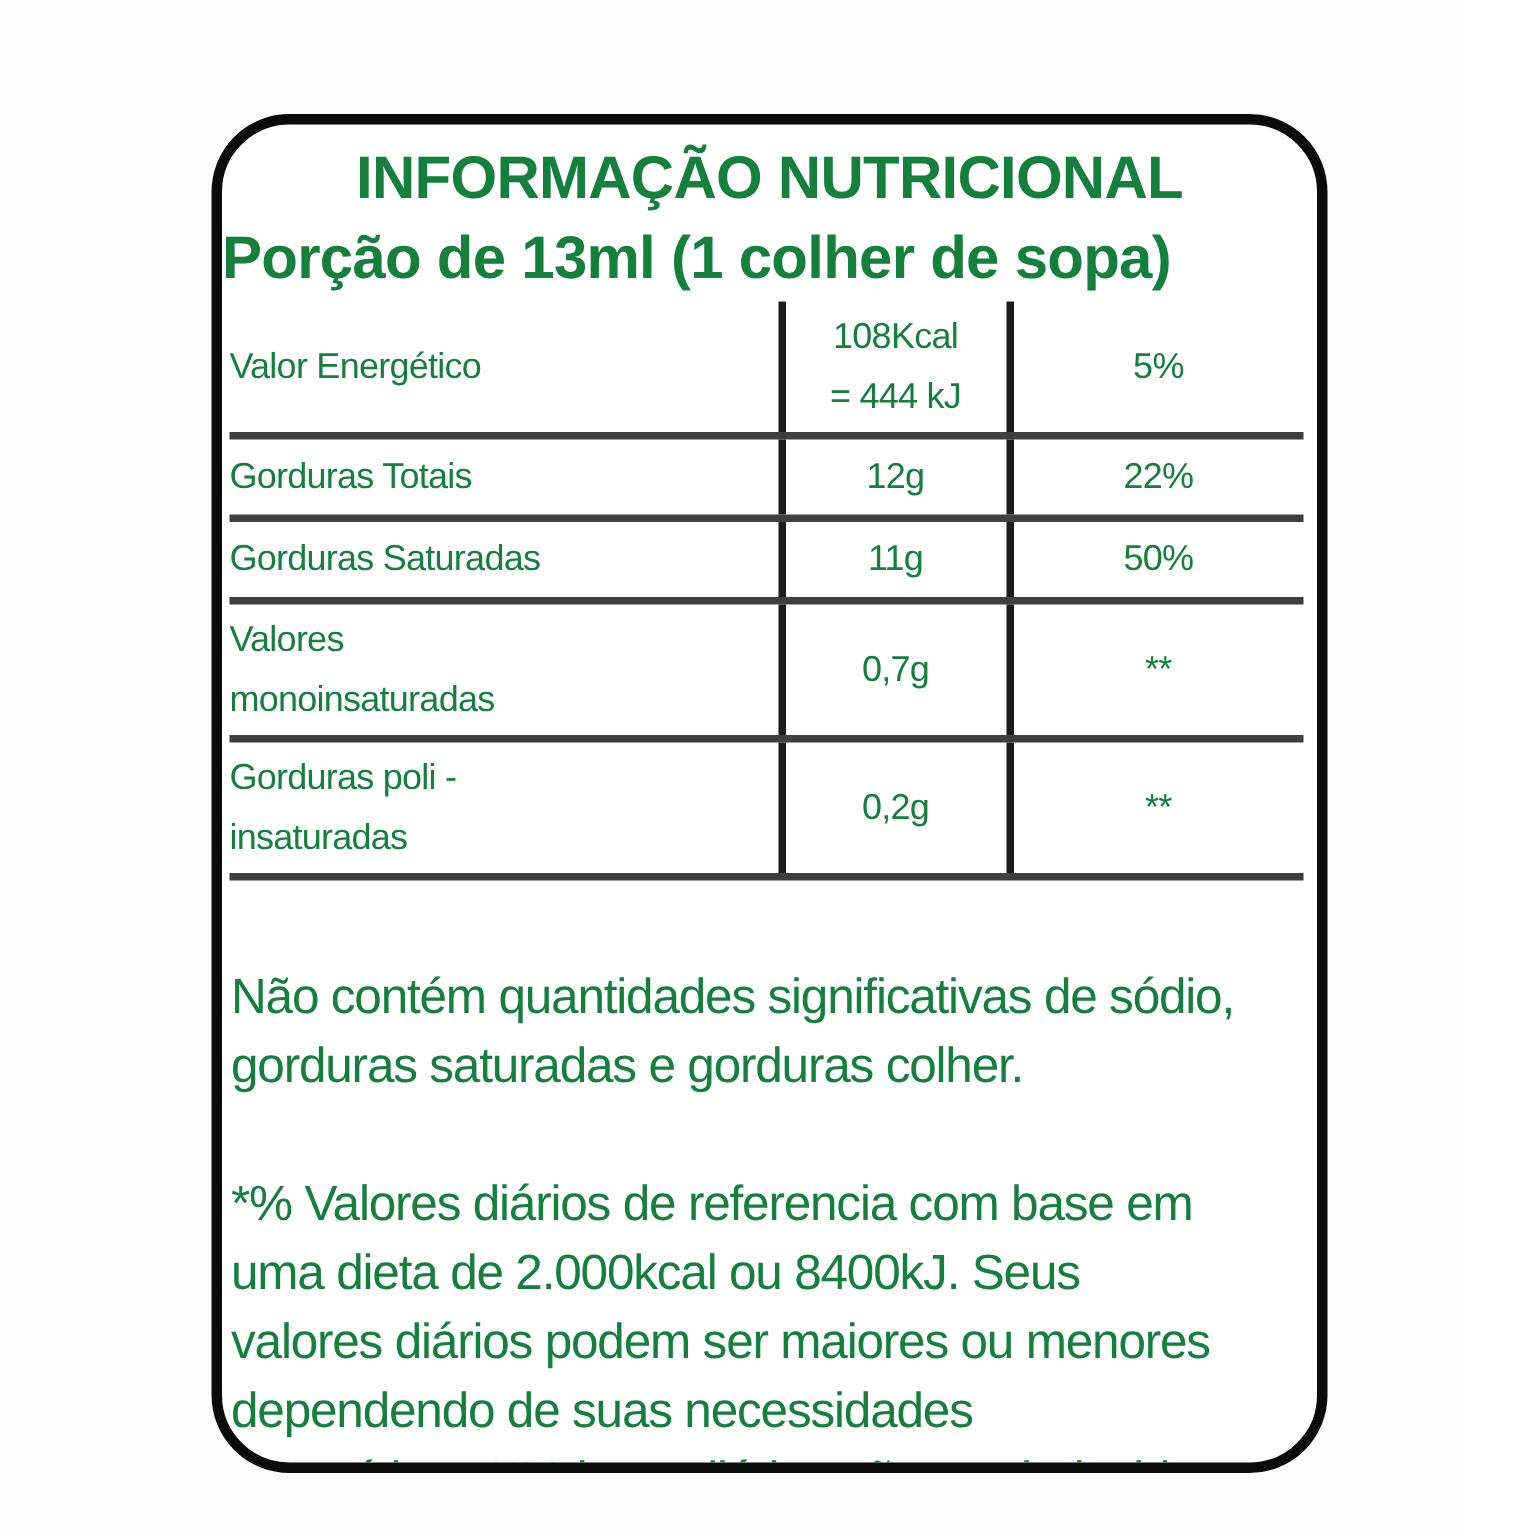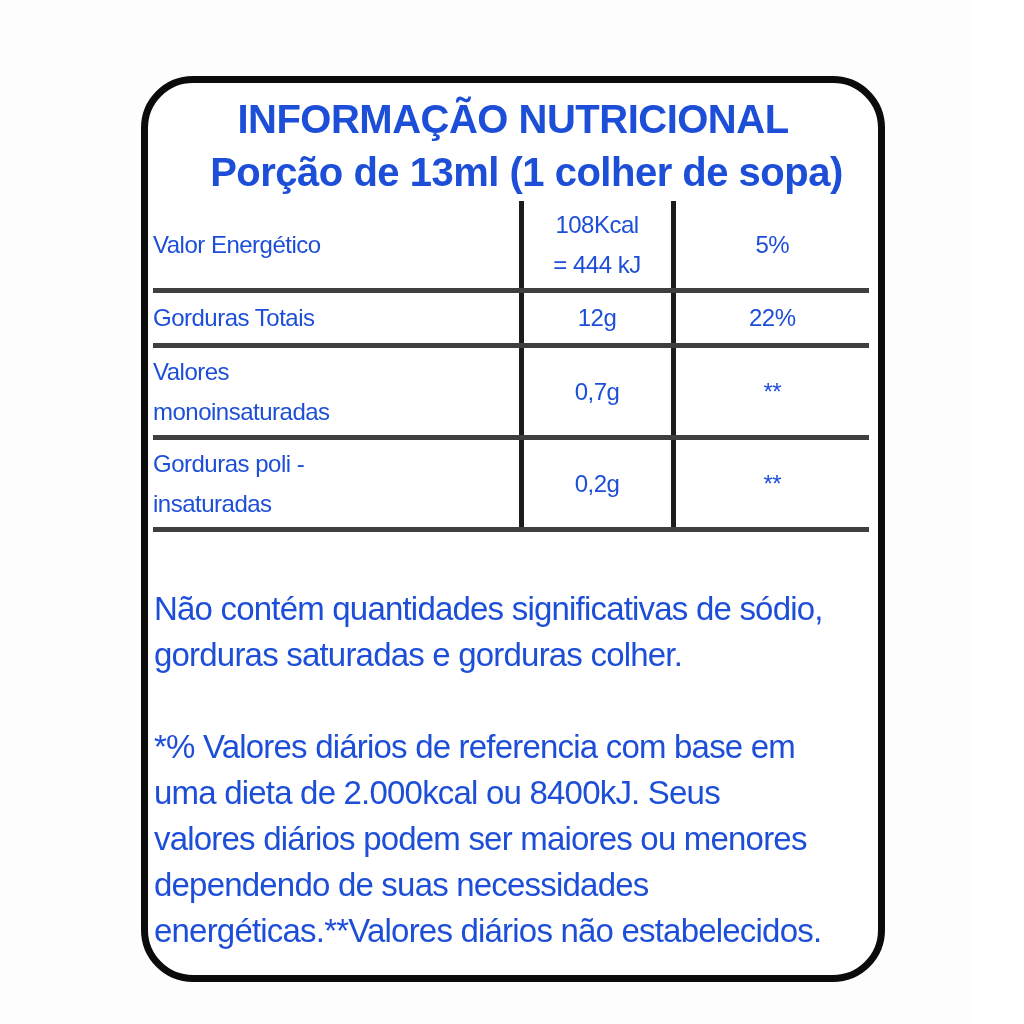--- a/index.html
+++ b/index.html
@@ -6,21 +6,21 @@
     margin: 0;
     padding: 0;
     background: #ffffff;
   }
   .page {
     position: relative;
     width: 972px;
     height: 1024px;
     background: #fdfdfd;
     font-family: "Liberation Sans", sans-serif;
-    color: #1d4ed8;
+    color: #15803d;
     overflow: hidden;
   }
   .label-box {
     position: absolute;
     left: 141px;
     top: 76px;
     width: 744px;
     height: 906px;
     box-sizing: border-box;
     background: #ffffff;
@@ -31,27 +31,26 @@
   .title {
     margin-top: 10px;
     text-align: center;
     font-size: 40px;
     font-weight: bold;
     letter-spacing: -0.5px;
     line-height: 52px;
     white-space: nowrap;
   }
   .subtitle {
-    text-align: center;
+    text-align: left;
     font-size: 40px;
     font-weight: bold;
     letter-spacing: -0.5px;
     line-height: 54px;
     white-space: nowrap;
-    padding-left: 27px;
   }
   table.nutri {
     border-collapse: collapse;
     table-layout: fixed;
     width: 716px;
     margin: 2px 0 0 5px;
   }
   table.nutri col.c-name { width: 368px; }
   table.nutri col.c-amt  { width: 152px; }
   table.nutri col.c-dv   { width: 196px; }
@@ -118,20 +117,25 @@
 = 444 kJ</td>
           <td class="col-dv">5%</td>
         </tr>
 
         <tr class="r-std">
           <td class="col-name">Gorduras Totais</td>
           <td class="col-amt">12g</td>
           <td class="col-dv">22%</td>
         </tr>
 
+        <tr class="r-std">
+          <td class="col-name">Gorduras Saturadas</td>
+          <td class="col-amt">11g</td>
+          <td class="col-dv">50%</td>
+        </tr>
 
         <tr class="r-tall">
           <td class="col-name">Valores
 monoinsaturadas</td>
           <td class="col-amt">0,7g</td>
           <td class="col-dv stars">**</td>
         </tr>
 
         <tr class="r-tall">
           <td class="col-name">Gorduras poli -

